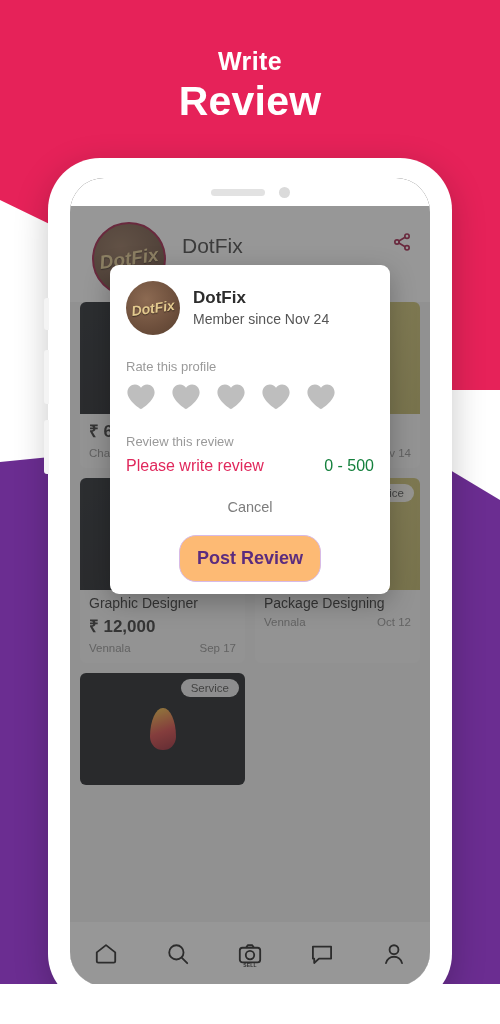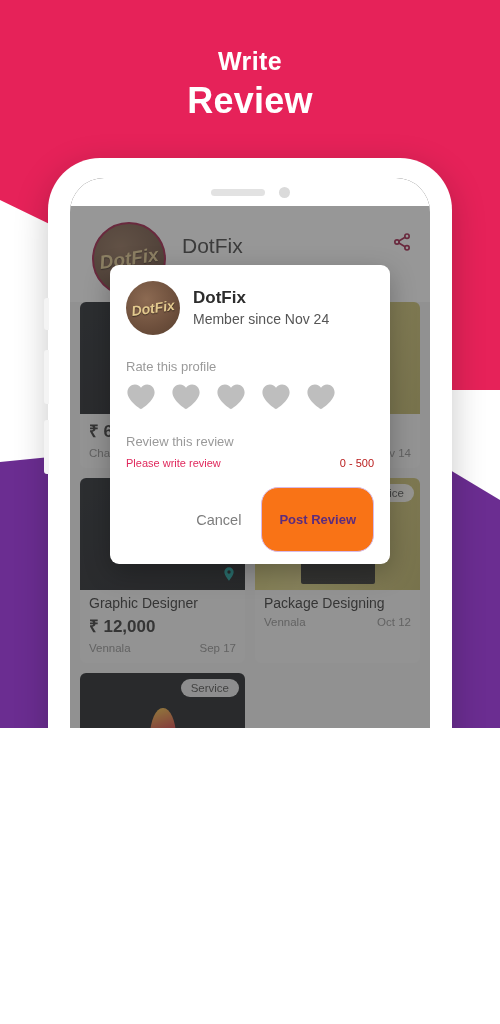--- a/index.html
+++ b/index.html
@@ -3,21 +3,21 @@
 <meta charset="utf-8">
 <style>
   * { box-sizing: border-box; margin: 0; padding: 0; }
   html, body {
     width: 500px; height: 1024px;
     overflow: hidden;
     font-family: "Liberation Sans", sans-serif;
     background: #ffffff;
   }
 
-  #stage { position: relative; width: 500px; height: 728px; overflow: hidden; background: #ffffff; }
+  #stage { position: relative; width: 500px; height: 984px; overflow: hidden; background: #ffffff; }
 
   
   .bg-crimson-top {
     position: absolute; left: 0; top: 0; width: 500px; height: 390px;
     background: #e62259;
     clip-path: polygon(0 0, 500px 0, 500px 390px, 160px 390px, 160px 195px, 0 195px);
   }
   .bg-crimson-wedge {
     position: absolute; left: 0; top: 150px; width: 200px; height: 140px;
     background: #e62259;
@@ -35,21 +35,21 @@
     clip-path: polygon(120px 0, 170px 30px, 170px 554px, 96px 554px);
   }
   .bg-purple-bottom {
     position: absolute; left: 0; bottom: 0; width: 500px; height: 30px;
     background: #6b2d91;
   }
 
   
   .hero { position: absolute; left: 0; top: 46px; width: 500px; text-align: center; color: #ffffff; }
   .hero-small { font-size: 25px; font-weight: 700; letter-spacing: .4px; line-height: 30px; }
-  .hero-large { font-size: 36px; font-weight: 700; letter-spacing: .2px; line-height: 48px; margin-top: 1px; }
+  .hero-large { font-size: 41px; font-weight: 700; letter-spacing: .2px; line-height: 48px; margin-top: 1px; }
 
   
   .phone {
     position: absolute; left: 48px; top: 158px;
     width: 404px; height: 848px;
     background: #ffffff;
     border-radius: 52px;
     box-shadow: 0 10px 34px rgba(0,0,0,.22);
   }
   .phone-btn { position: absolute; left: -4px; width: 5px; background: #f4f4f4; border-radius: 3px 0 0 3px; }
@@ -144,27 +144,27 @@
   .m-since { font-size: 14px; color: #555; line-height: 20px; }
   .m-label { font-size: 13px; color: #9a9a9a; margin-top: 24px; }
   .hearts { display: flex; gap: 15px; margin-top: 9px; }
   .heart { width: 30px; height: 27px; }
   .ta {
     margin-top: 8px; width: 100%; height: 78px; background: #f2f2f2; border: none; border-radius: 5px;
     padding: 11px 12px; font-family: "Liberation Sans", sans-serif; font-size: 13.5px; color: #333; resize: none;
   }
   .ta::placeholder { color: #a6a6a6; }
   .m-subrow { display: flex; justify-content: space-between; align-items: center; margin-top: 8px; }
-  .m-error { font-size: 11px; color: #e0285c; }
-  .m-count { font-size: 11px; color: #b91c1c; text-align: right; }
-  .m-actions { display: flex; justify-content: flex-end; align-items: center; gap: 14px; margin-top: 18px; }
+  .m-error { font-size: 16px; color: #e0285c; }
+  .m-count { font-size: 16px; color: #15803d; text-align: right; }
+  .m-actions { display: flex; justify-content: flex-end; align-items: center; gap: 14px; margin-top: 18px; flex-direction: column; }
   .btn-cancel { font-size: 14.5px; color: #7d7d7d; background: none; border: none; cursor: pointer;
     font-family: "Liberation Sans", sans-serif; padding: 6px 6px; }
-  .btn-post { font-size: 13px; font-weight: 700; color: #5b2c7e; background: #f97316;
-    border: 1px solid #d7bae7; border-radius: 17px; padding: 24px 17px; cursor: pointer;
+  .btn-post { font-size: 18px; font-weight: 700; color: #5b2c7e; background: #fdba74;
+    border: 1px solid #d7bae7; border-radius: 17px; padding: 12px 17px; cursor: pointer;
     font-family: "Liberation Sans", sans-serif; }
 </style>
 </head>
 <body>
 
 <div id="stage">
 
   <div class="bg-crimson-top"></div>
   <div class="bg-crimson-wedge"></div>
   <div class="bg-purple-left"></div>

